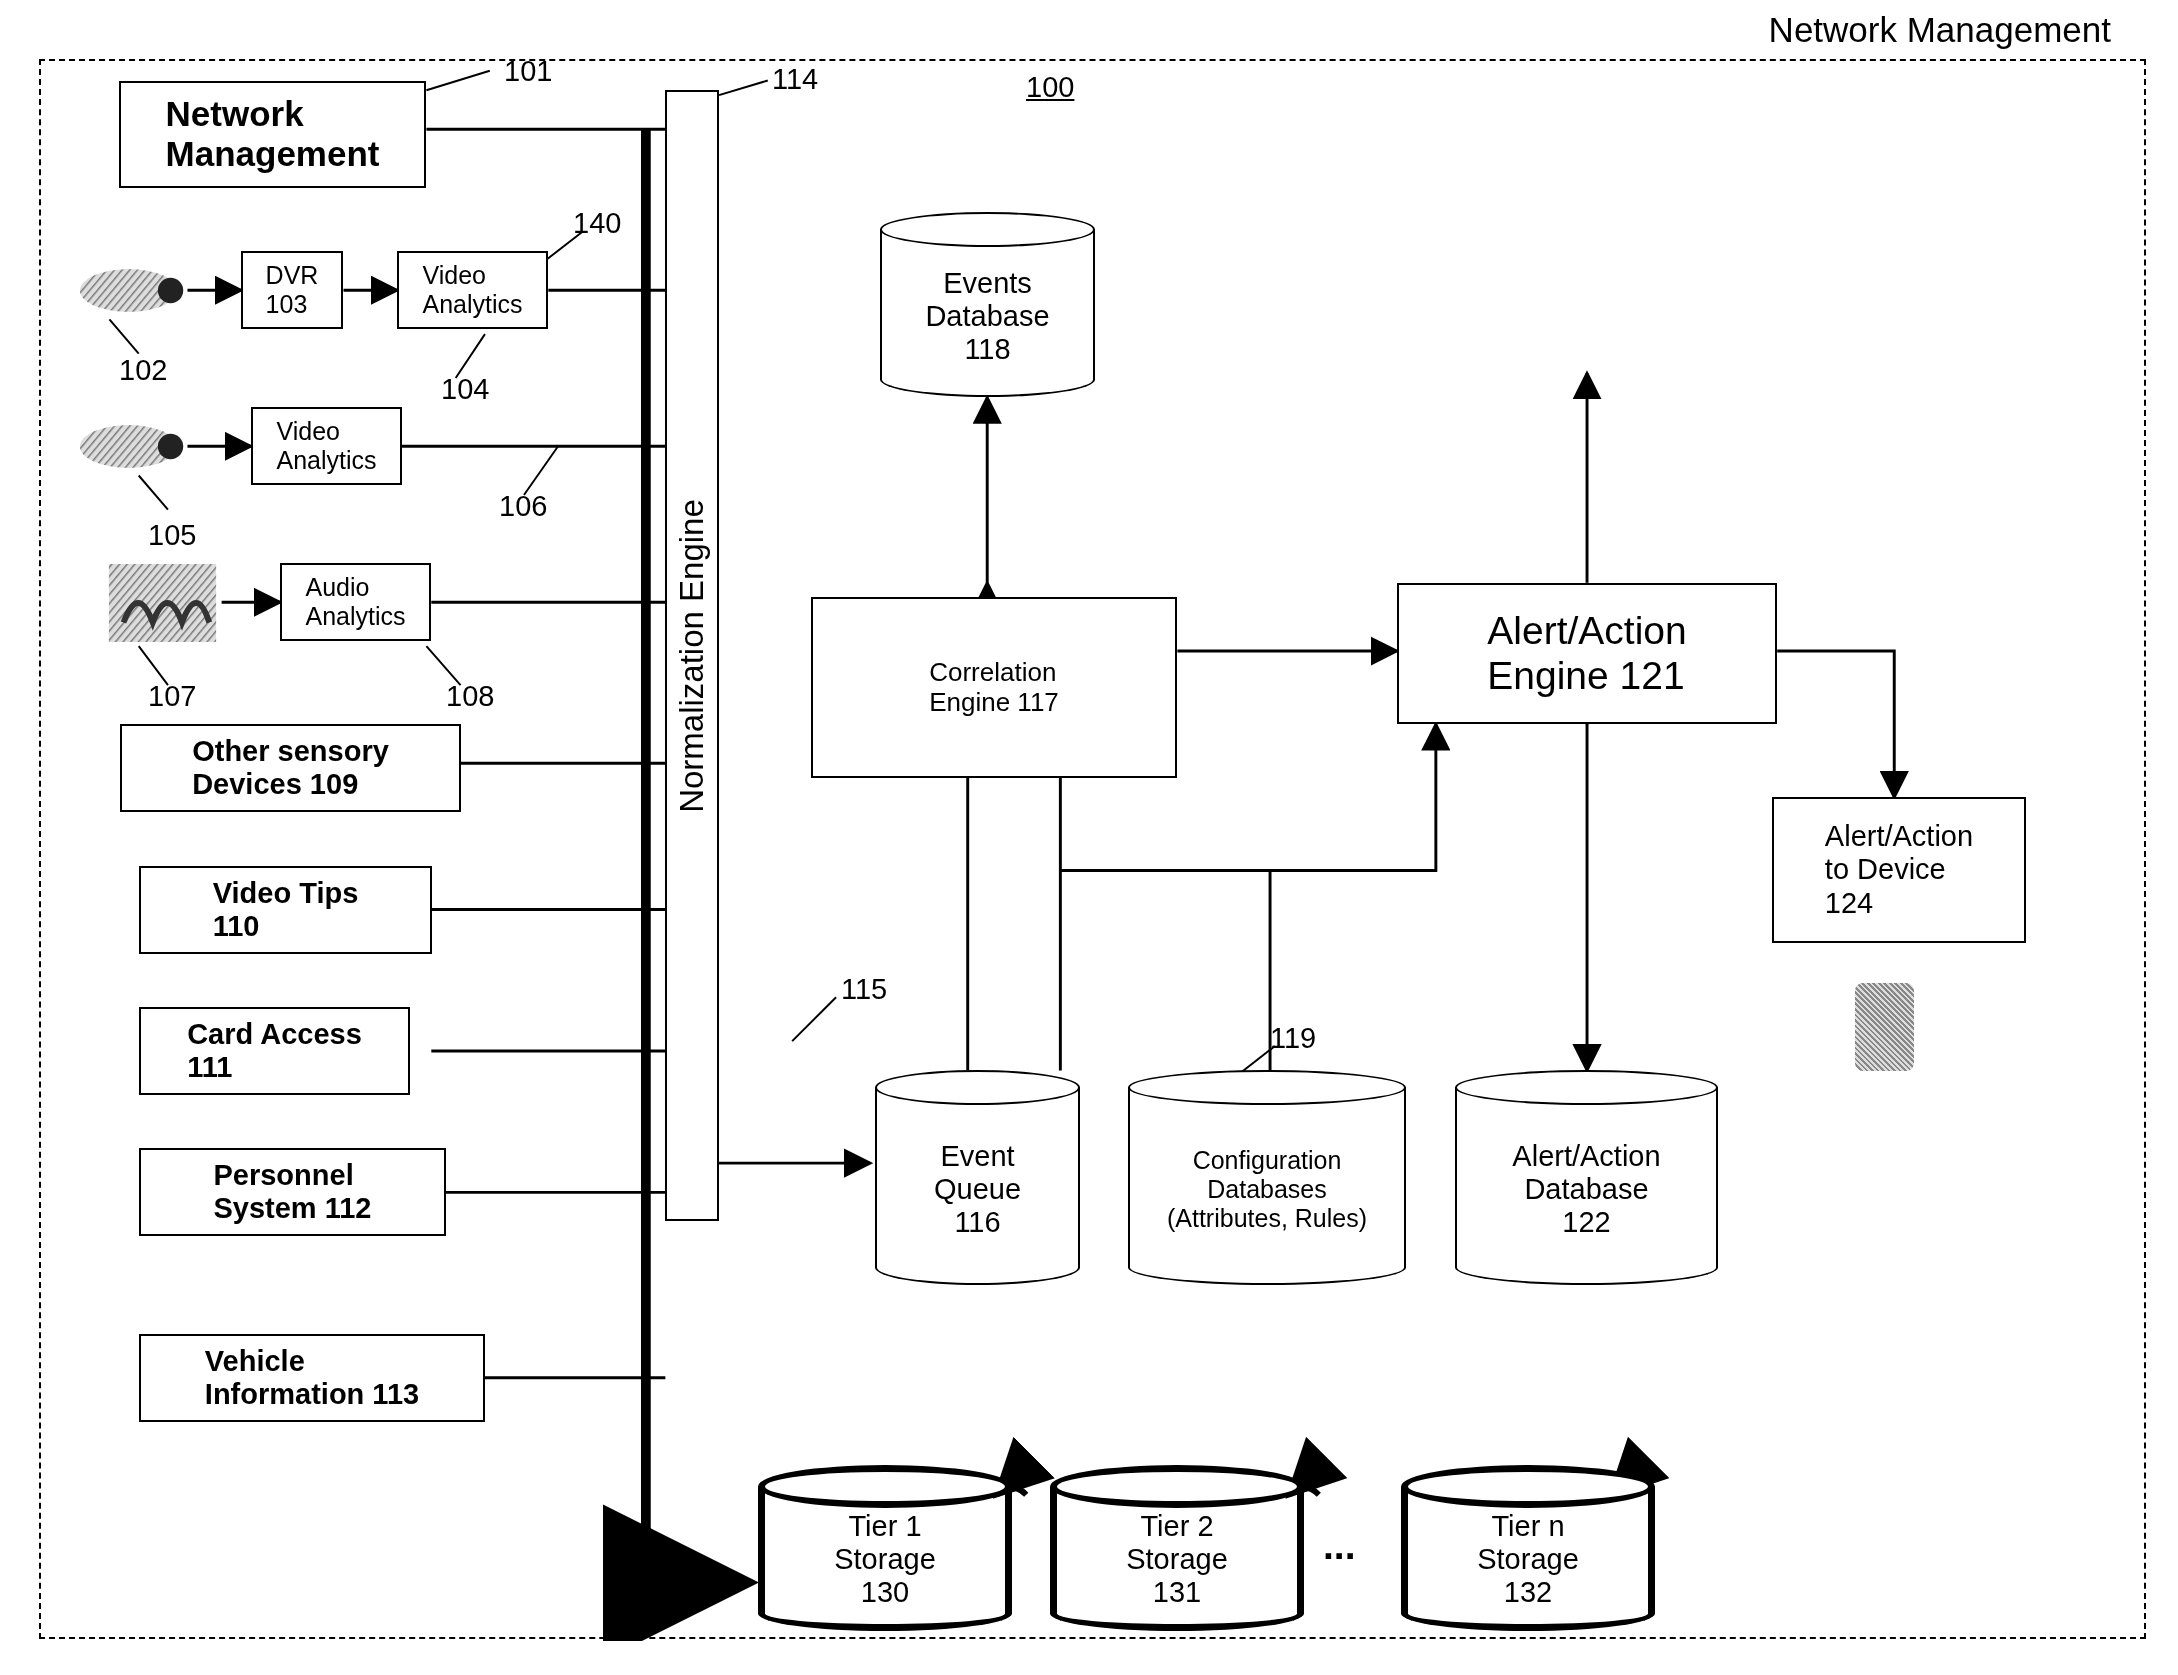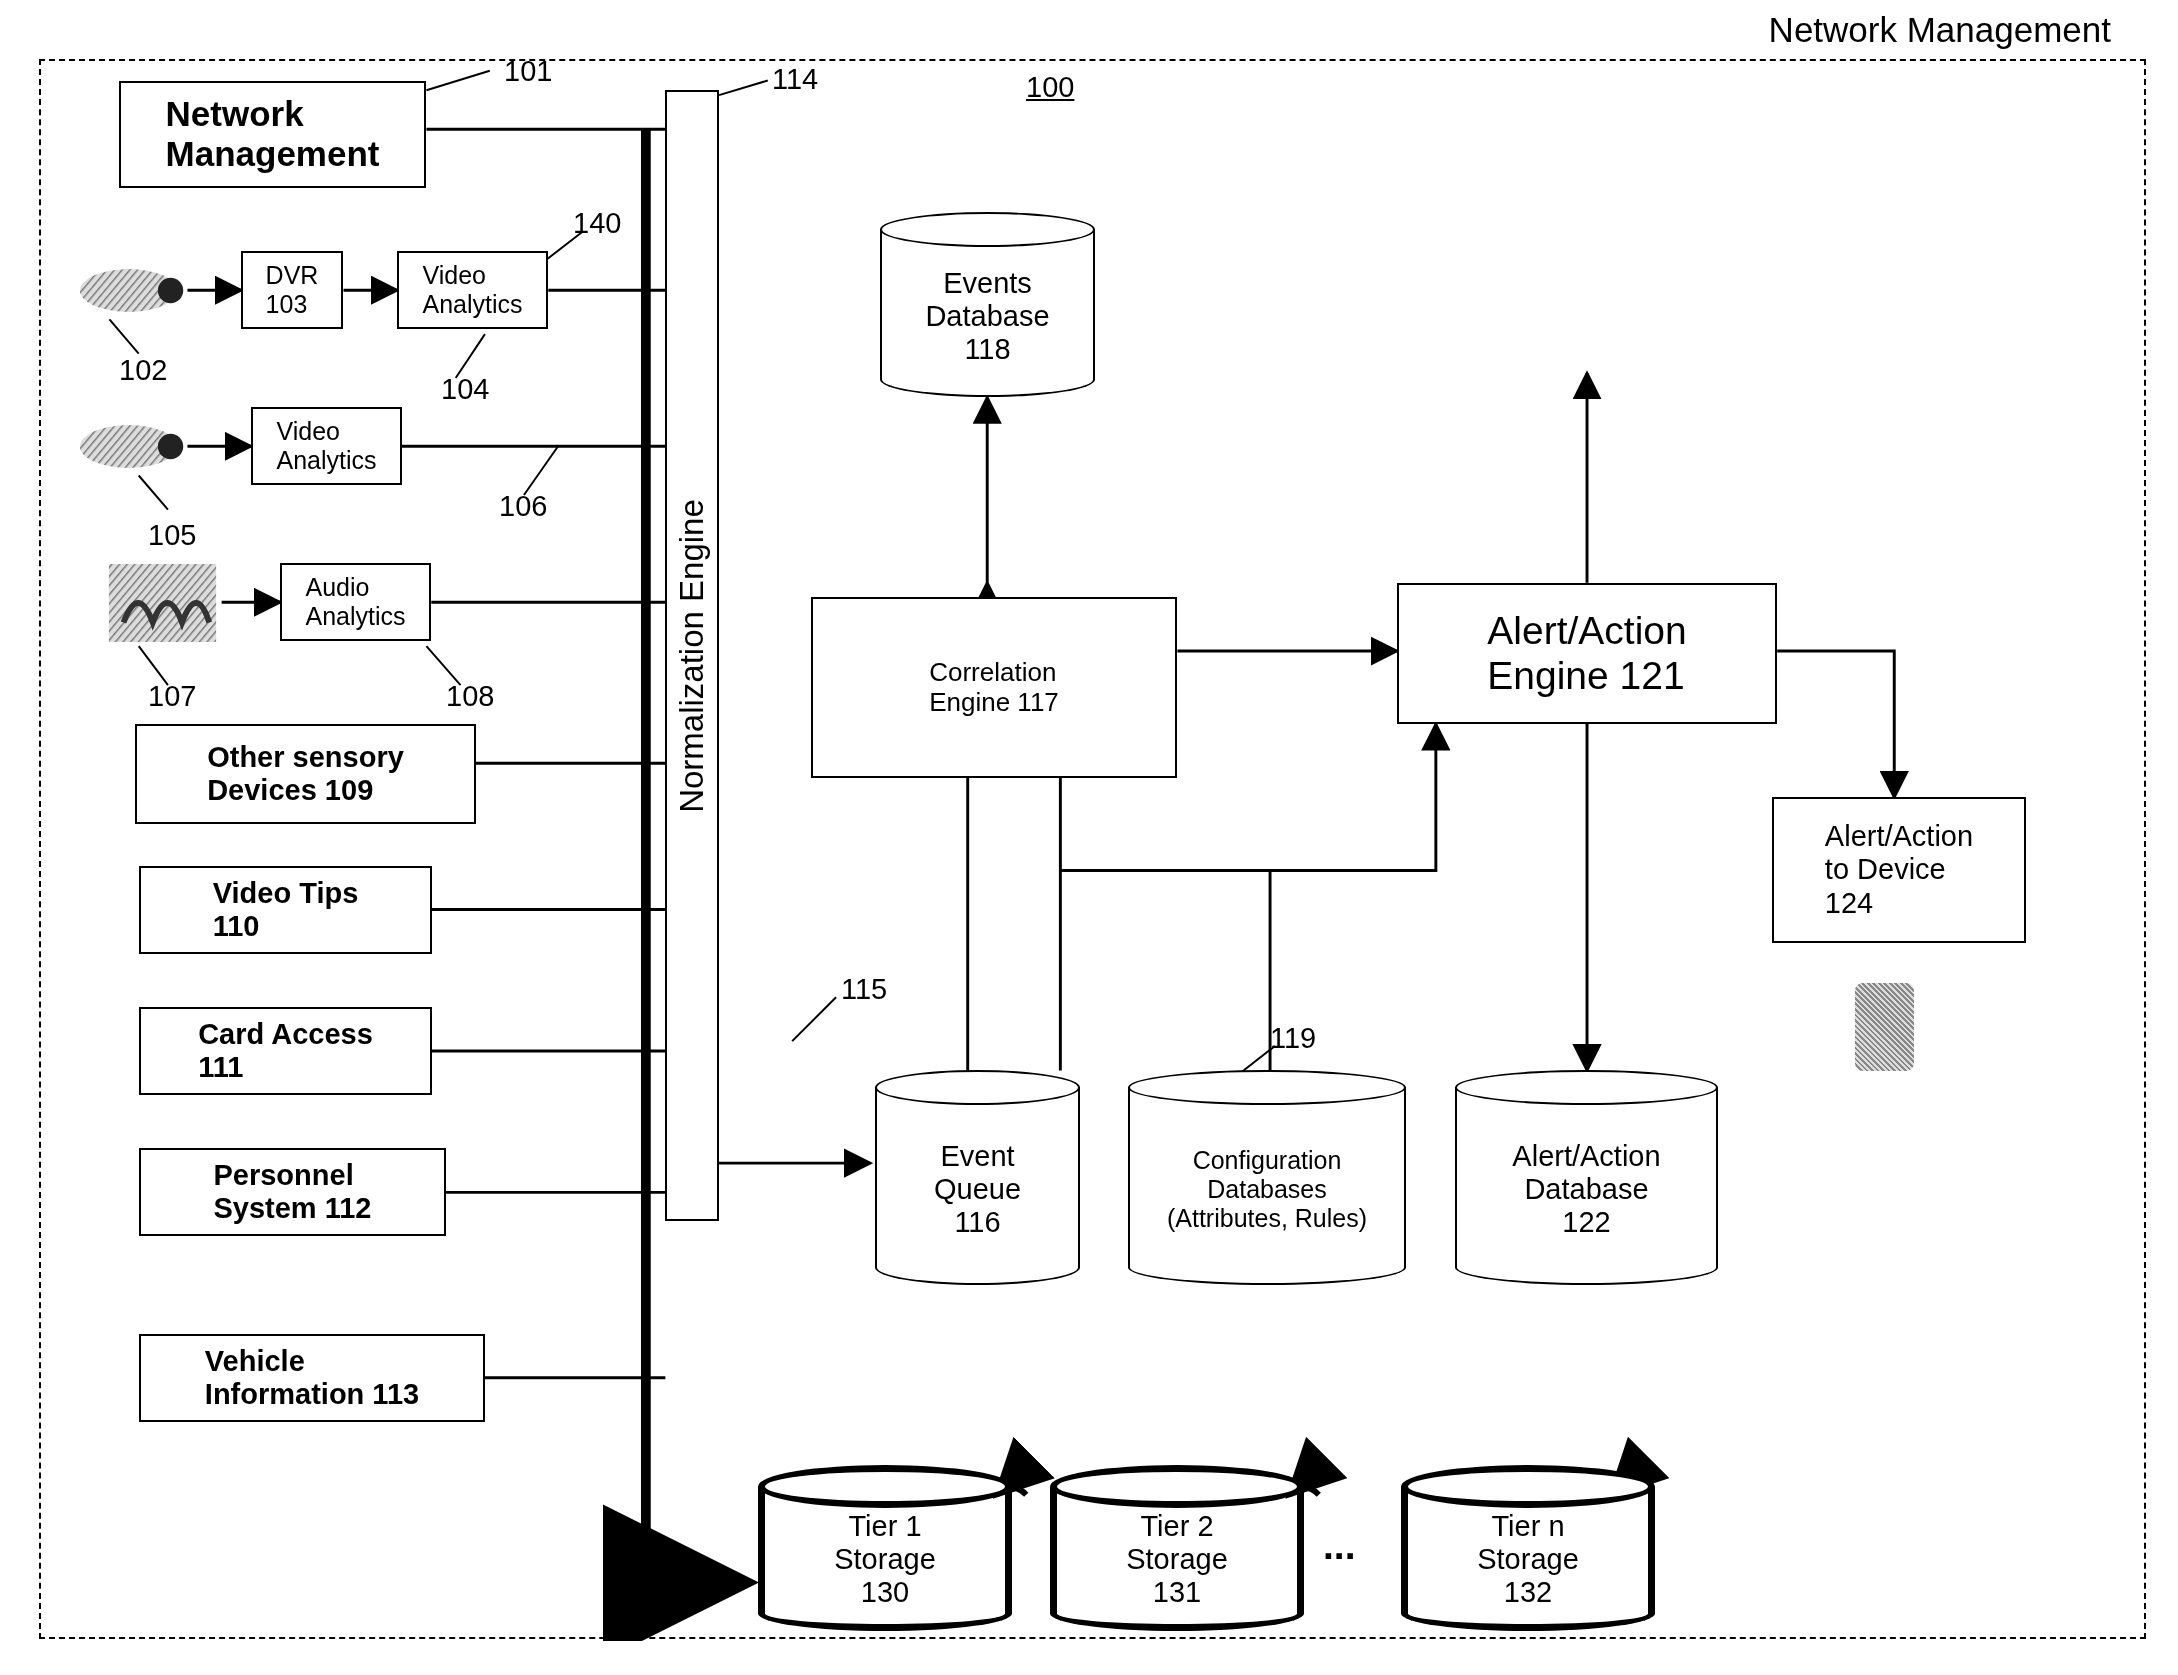--- a/index.html
+++ b/index.html
@@ -269,25 +269,25 @@
     <svg viewBox="0 0 120 100">
         <rect x="5" y="10" width="110" height="80" fill="url(#hatch)"></rect>
         <path d="M20,70 Q35,30 50,70 Q65,30 80,70 Q95,30 108,70" fill="none" stroke="#333" stroke-width="6"></path>
       </svg>
   </div>
   <div class="ref" style="left:107px; top:619px;">107</div>
 
   <div class="box sm" style="left:239px; top:502px; width:151px; height:78px;">Audio<br>Analytics</div>
   <div class="ref" style="left:405px; top:619px;">108</div>
 
-  <div class="box bold med" style="left:94px; top:663px; width:341px; height:100px;">Other sensory<br>Devices 109</div>
+  <div class="box bold med" style="left:79px; top:663px; width:341px; height:88px;">Other sensory<br>Devices 109</div>
 
   <div class="box bold med" style="left:98px; top:805px; width:293px; height:88px;">Video Tips<br>110</div>
 
-  <div class="box bold med" style="left:98px; top:946px; width:293px; height:88px;">Card Access<br>111</div>
+  <div class="box bold med" style="left:98px; top:946px; width:271px; height:88px;">Card Access<br>111</div>
 
   <div class="box bold med" style="left:98px; top:1087px; width:307px; height:88px;">Personnel<br>System 112</div>
 
   <div class="box bold med" style="left:98px; top:1273px; width:346px; height:88px;">Vehicle<br>Information 113</div>
 
   <div class="norm-engine" style="left:624px; top:29px; width:54px; height:1131px;">
     <span class="vtext">Normalization Engine</span>
   </div>
   <div class="ref" style="left:731px; top:2px;">114</div>
   <div class="ref" style="left:800px; top:912px;">115</div>

